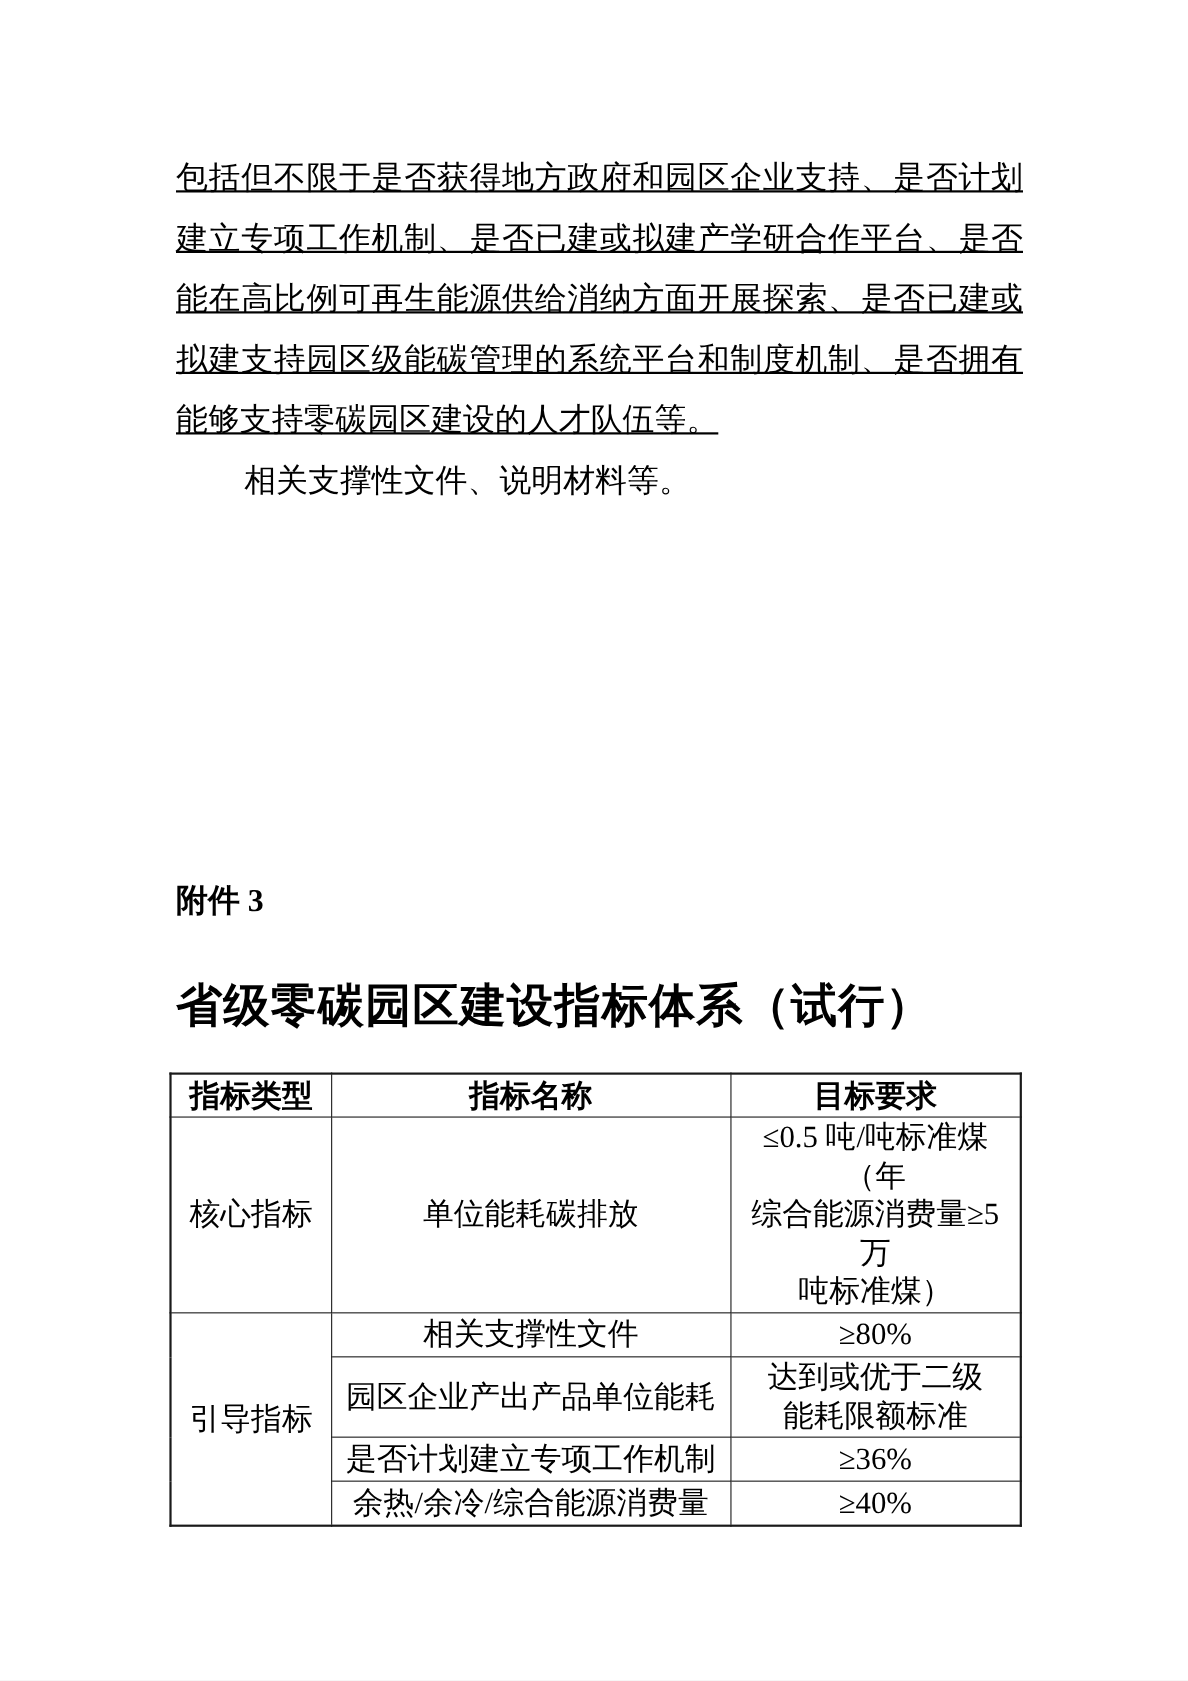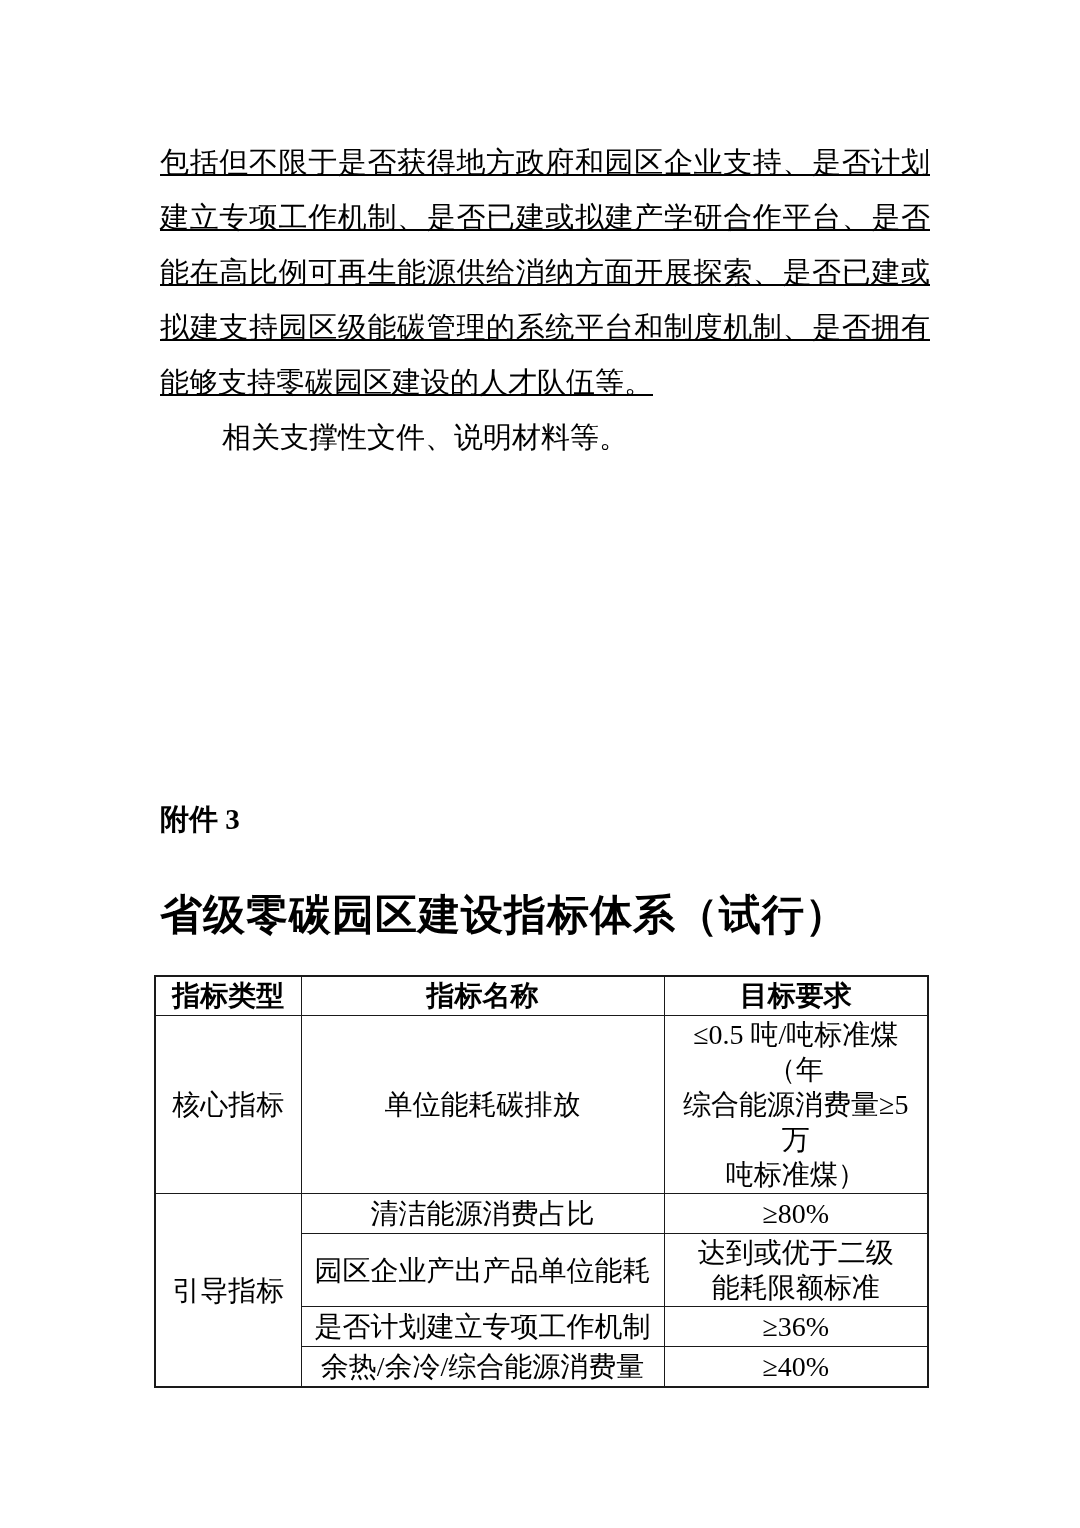--- a/index.html
+++ b/index.html
@@ -109,21 +109,21 @@
     <tbody>
       <tr>
         <td>核心指标</td>
         <td>单位能耗碳排放</td>
         <td class="target-multiline">≤0.5 吨/吨标准煤（年
 综合能源消费量≥5 万
 吨标准煤）</td>
       </tr>
       <tr>
         <td rowspan="4">引导指标</td>
-        <td>清洁能源消费占比</td>
+        <td>相关支撑性文件</td>
         <td>≥80%</td>
       </tr>
       <tr>
         <td>园区企业产出产品单位能耗</td>
         <td class="target-multiline">达到或优于二级
 能耗限额标准</td>
       </tr>
       <tr>
         <td>是否计划建立专项工作机制</td>
         <td>≥36%</td>

